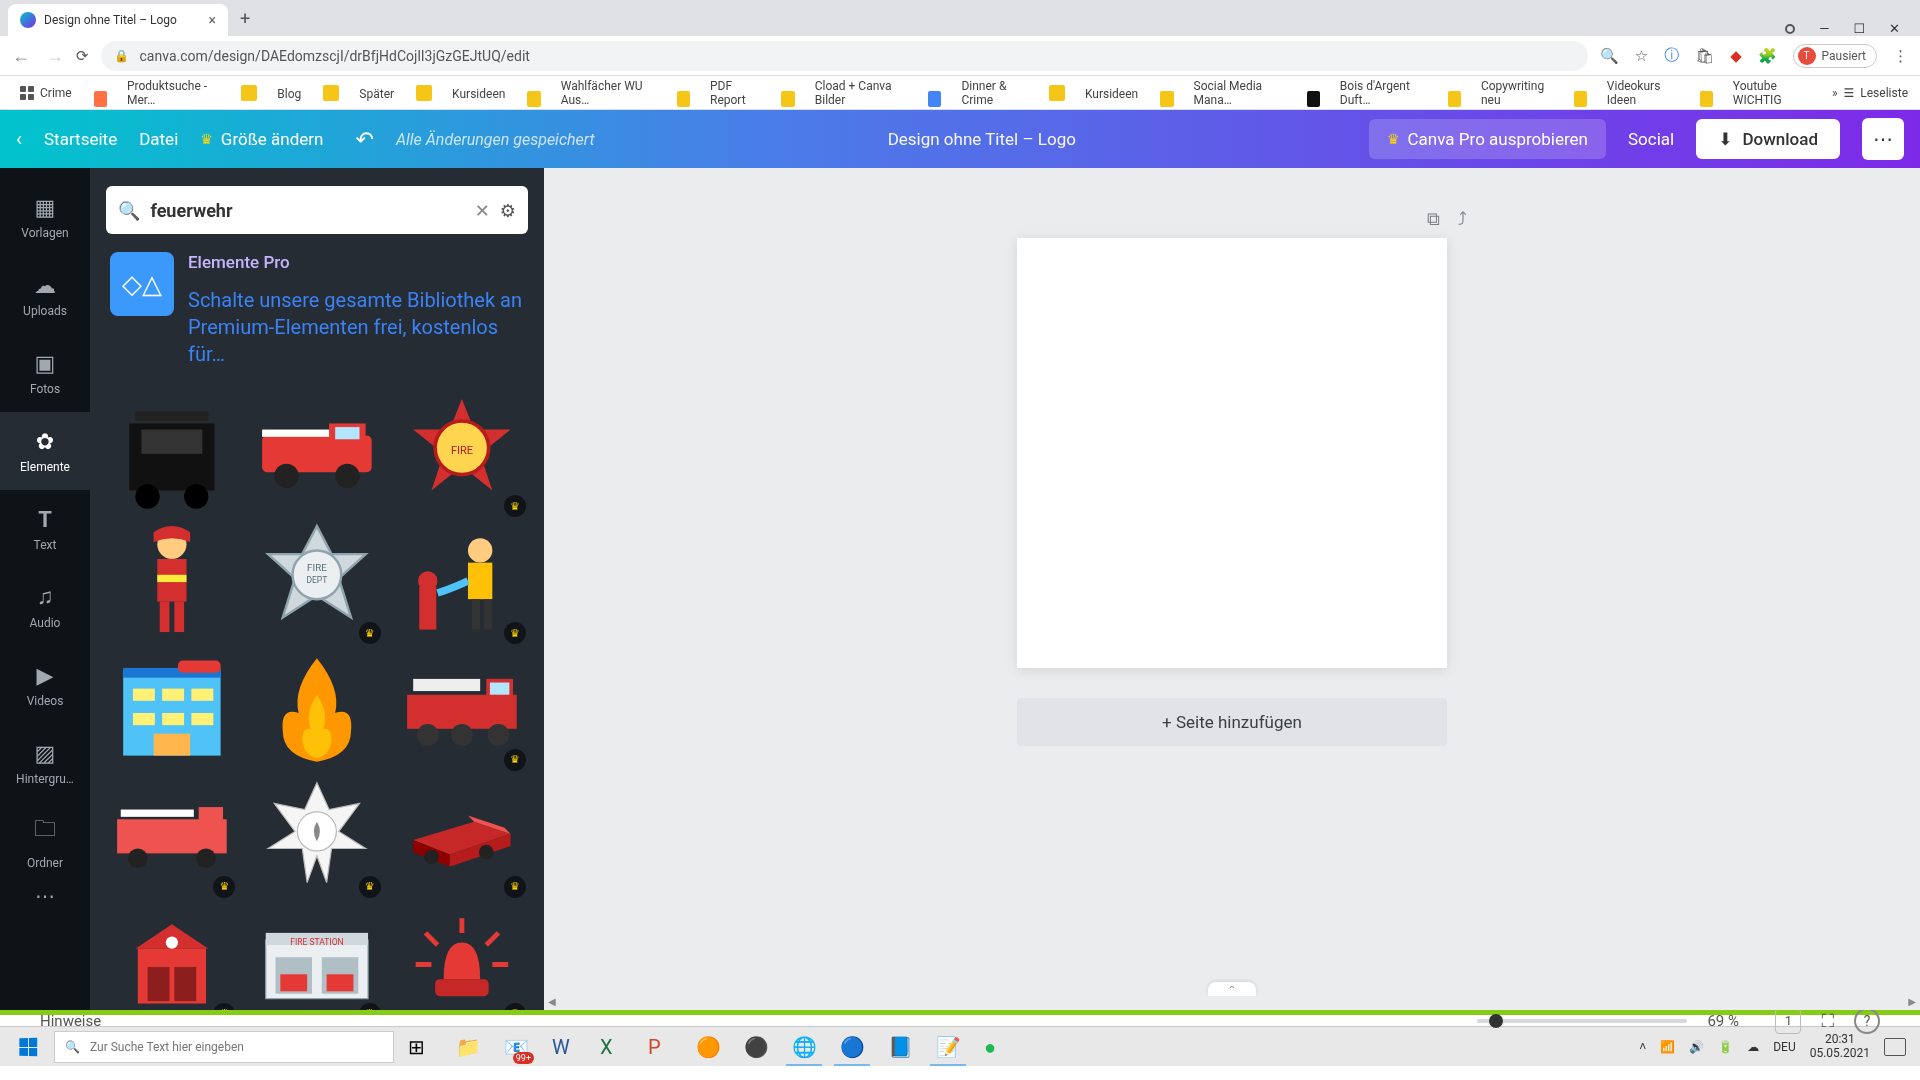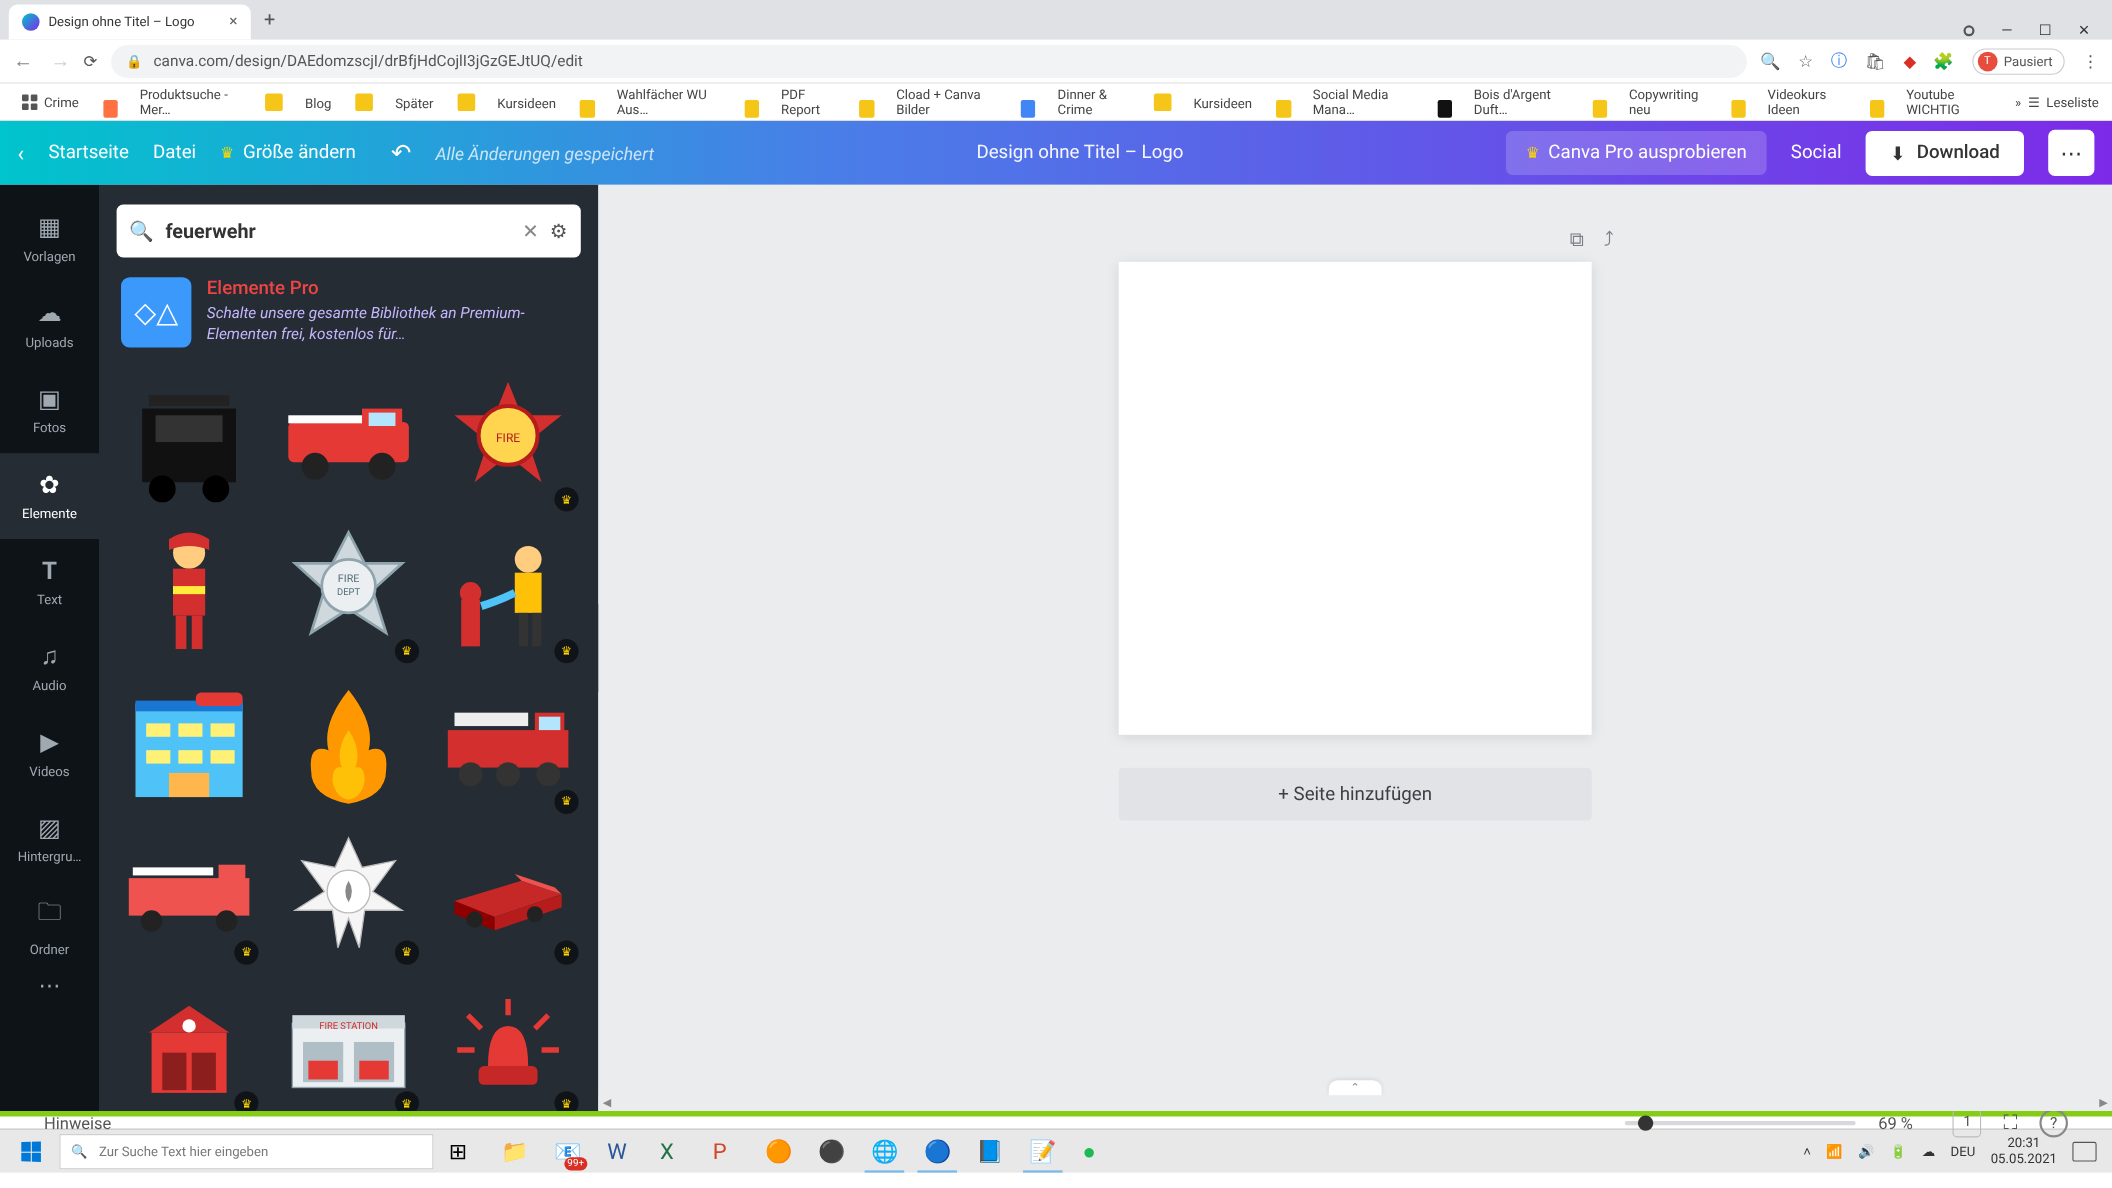--- a/index.html
+++ b/index.html
@@ -65,22 +65,22 @@
 .side-panel { width: 454px; background: #252c33; display: flex; flex-direction: column; position: relative; }
 .search-wrap { padding: 18px 16px 14px; }
 .search-box { background: #fff; border-radius: 6px; height: 48px; display: flex; align-items: center; padding: 0 12px; gap: 10px; }
 .search-box .si { color: #666; font-size: 18px; }
 .search-box input { flex: 1; border: none; outline: none; font-size: 18px; color: #333; background: transparent; font-weight: bold; }
 .search-box .clear { color: #888; font-size: 18px; cursor: pointer; }
 .search-box .filter { color: #555; font-size: 18px; cursor: pointer; }
 
 .pro-promo { display: flex; gap: 14px; padding: 4px 20px 18px; cursor: pointer; }
 .pro-promo .icon { width: 64px; height: 64px; background: #3b99fc; border-radius: 8px; display: flex; align-items: center; justify-content: center; color: #fff; font-size: 26px; flex-shrink: 0; }
-.pro-promo .txt h4 { color: #ef4444; font-size: 17px; font-weight: 500; margin-bottom: 4px; }
-.pro-promo .txt p { color: #c4b5fd; font-size: 14px; line-height: 1.35; font-style: italic; }
+.pro-promo .txt h4 { color: #c4b5fd; font-size: 17px; font-weight: 500; margin-bottom: 15px; }
+.pro-promo .txt p { color: #3b82f6; font-size: 20px; line-height: 1.35; }
 
 .elements-grid { flex: 1; overflow: hidden; padding: 0 14px; display: grid; grid-template-columns: repeat(3, 1fr); gap: 10px; align-content: start; }
 .el { background: transparent; border-radius: 6px; aspect-ratio: 1/1; position: relative; cursor: pointer; display: flex; align-items: center; justify-content: center; overflow: hidden; }
 .el .crown-badge { position: absolute; bottom: 4px; right: 4px; width: 22px; height: 22px; background: rgba(0,0,0,0.55); border-radius: 50%; display: flex; align-items: center; justify-content: center; color: #ffd700; font-size: 11px; }
 .el svg { width: 90%; height: 90%; }
 
 .collapse-tab { position: absolute; right: -14px; top: 50%; transform: translateY(-50%); width: 14px; height: 80px; background: #252c33; border-radius: 0 6px 6px 0; display: flex; align-items: center; justify-content: center; color: #aaa; font-size: 10px; cursor: pointer; }
 
 
 .canvas-area { flex: 1; background: #ebecee; position: relative; display: flex; flex-direction: column; overflow: hidden; }

